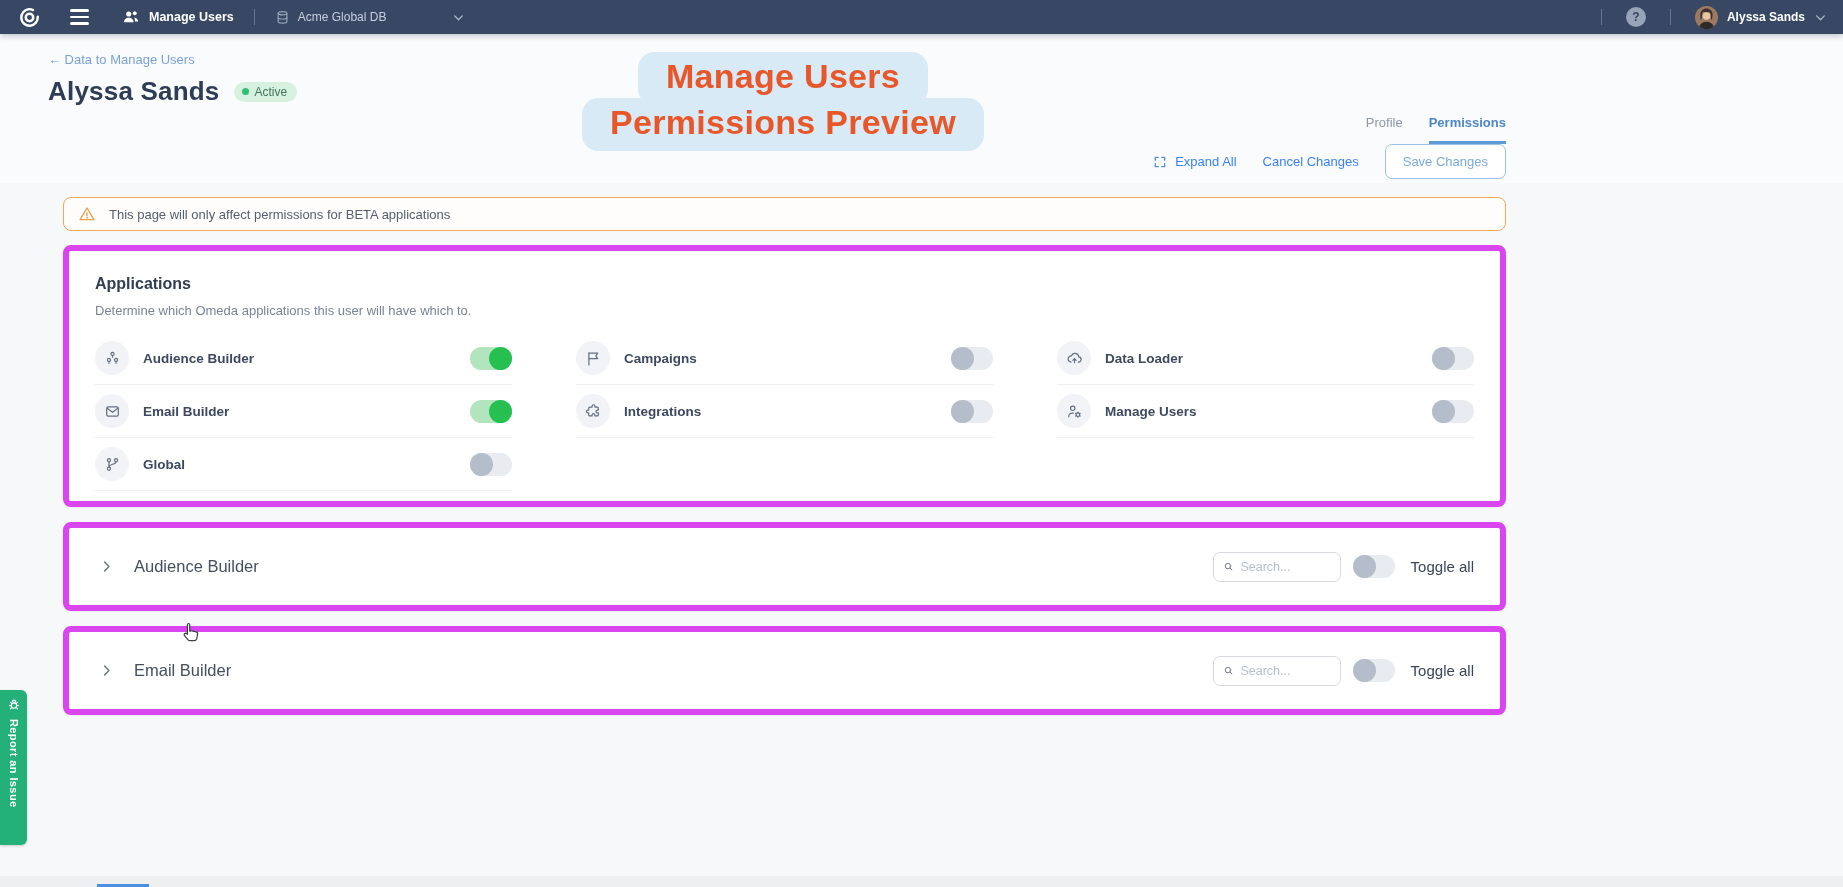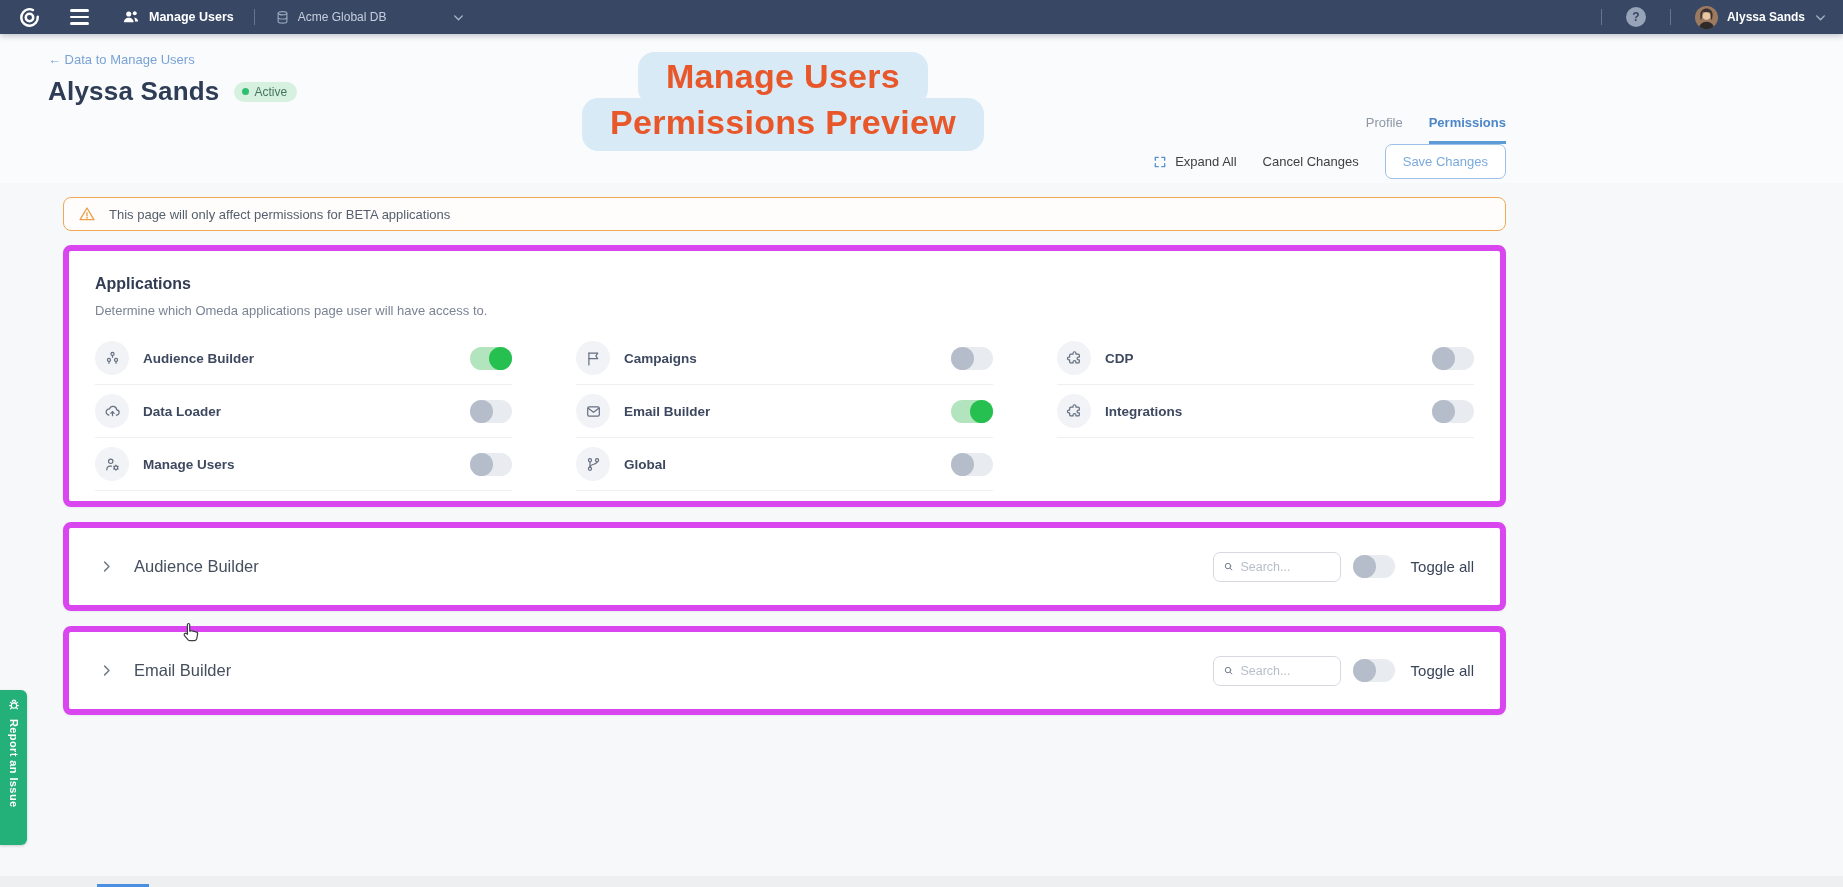--- a/index.html
+++ b/index.html
@@ -43,21 +43,21 @@
   .status-badge {
     display:inline-flex; align-items:center; gap:6px; background:#d7f1e1; border-radius:11px;
     padding:3px 10px 3px 8px; font-size:12px; color:#47745c; font-weight:500;
   }
   .status-dot { width:7px; height:7px; border-radius:50%; background:#2fbf71; }
   .tabs-row { display:flex; justify-content:space-between; align-items:flex-end; margin-top:8px;flex-direction:column; }
   .tabs { display:flex; gap:26px; }
   .tab { font-size:13px; color:#8d97a6; padding-bottom:11px; cursor:pointer; border-bottom:3px solid transparent; }
   .tab.on { color:#4c86c8; font-weight:700; border-bottom-color:#5c9bd6; }
   .header-actions { display:flex; align-items:center; gap:26px; padding-bottom:4px; }
-  .link-btn { display:flex; align-items:center; gap:8px; font-size:13px; color:#404040; font-weight:500; cursor:pointer; }
+  .link-btn { display:flex; align-items:center; gap:8px; font-size:13px; color:#3b82f6; font-weight:500; cursor:pointer; }
   .save-btn {
     background:#fff; border:1px solid #9cc0e8; color:#7aaadd; font-size:13px; font-weight:500;
     border-radius:7px; padding:9px 17px; cursor:pointer; font-family:"Liberation Sans",sans-serif;
   }
 
   
   .content { margin:14px 0 0 63px; width:1443px; }
   .warning {
     display:flex; align-items:center; gap:13px; height:33px; padding:16px 14px;
     border:1px solid #f0a855; border-radius:8px; background:#fffdfb;
@@ -231,21 +231,21 @@
     <svg width="18" height="18" viewBox="0 0 24 24" fill="none" stroke="#eba04b" stroke-width="1.8" stroke-linecap="round" stroke-linejoin="round">
       <path d="M12 4 2.8 19.5h18.4z"></path>
       <line x1="12" y1="10.2" x2="12" y2="14.4"></line>
       <circle cx="12" cy="16.9" r="0.4" fill="#eba04b"></circle>
     </svg>
     <span>This page will only affect permissions for BETA applications</span>
   </div>
 
   <section class="card apps-card">
     <h2 class="apps-title">Applications</h2>
-    <p class="apps-subtitle">Determine which Omeda applications page user will have access to.</p>
+    <p class="apps-subtitle">Determine which Omeda applications this user will have which to.</p>
     <div class="apps-grid">
 
       <div class="app-cell">
         <span class="app-icon">
           <svg width="17" height="17" viewBox="0 0 24 24" fill="none" stroke="currentColor" stroke-width="1.7" stroke-linecap="round">
             <circle cx="12" cy="5.5" r="2.2"></circle>
               <path d="M12 8v2.4"></path>
             <circle cx="7" cy="14" r="2.2"></circle>
               <path d="M7 16.4v2.4"></path>
             <circle cx="17" cy="14" r="2.2"></circle>
@@ -264,31 +264,20 @@
             <path d="M5.5 21V4.5"></path>
               <path d="M5.5 4.5H18l-2.6 3.9L18 12.3H5.5"></path>
           </svg>
         </span>
         <span class="app-label">Campaigns</span>
         <div class="toggle">
             <div class="knob"></div>
           </div>
       </div>
 
-      <div class="app-cell">
-        <span class="app-icon">
-          <svg width="17" height="17" viewBox="0 0 24 24" fill="none" stroke="currentColor" stroke-width="1.7" stroke-linejoin="round">
-            <path d="M10 4.5a2 2 0 0 1 4 0v1.2h3.3a1.5 1.5 0 0 1 1.5 1.5V10h-1.2a2 2 0 0 0 0 4h1.2v2.8a1.5 1.5 0 0 1-1.5 1.5H14v-1.2a2 2 0 0 0-4 0v1.2H6.7a1.5 1.5 0 0 1-1.5-1.5V14H4a2 2 0 0 1 0-4h1.2V7.2a1.5 1.5 0 0 1 1.5-1.5H10z"></path>
-          </svg>
-        </span>
-        <span class="app-label">CDP</span>
-        <div class="toggle">
-            <div class="knob"></div>
-          </div>
-      </div>
 
       <div class="app-cell">
         <span class="app-icon">
           <svg width="17" height="17" viewBox="0 0 24 24" fill="none" stroke="currentColor" stroke-width="1.7" stroke-linecap="round" stroke-linejoin="round">
             <path d="M7 17a4.3 4.3 0 1 1 .7-8.6A5.3 5.3 0 0 1 18 9.7 3.6 3.6 0 0 1 17.3 17"></path>
             <path d="M12 12.3V18"></path>
               <path d="m9.6 14.6 2.4-2.3 2.4 2.3"></path>
           </svg>
         </span>
         <span class="app-label">Data Loader</span>

